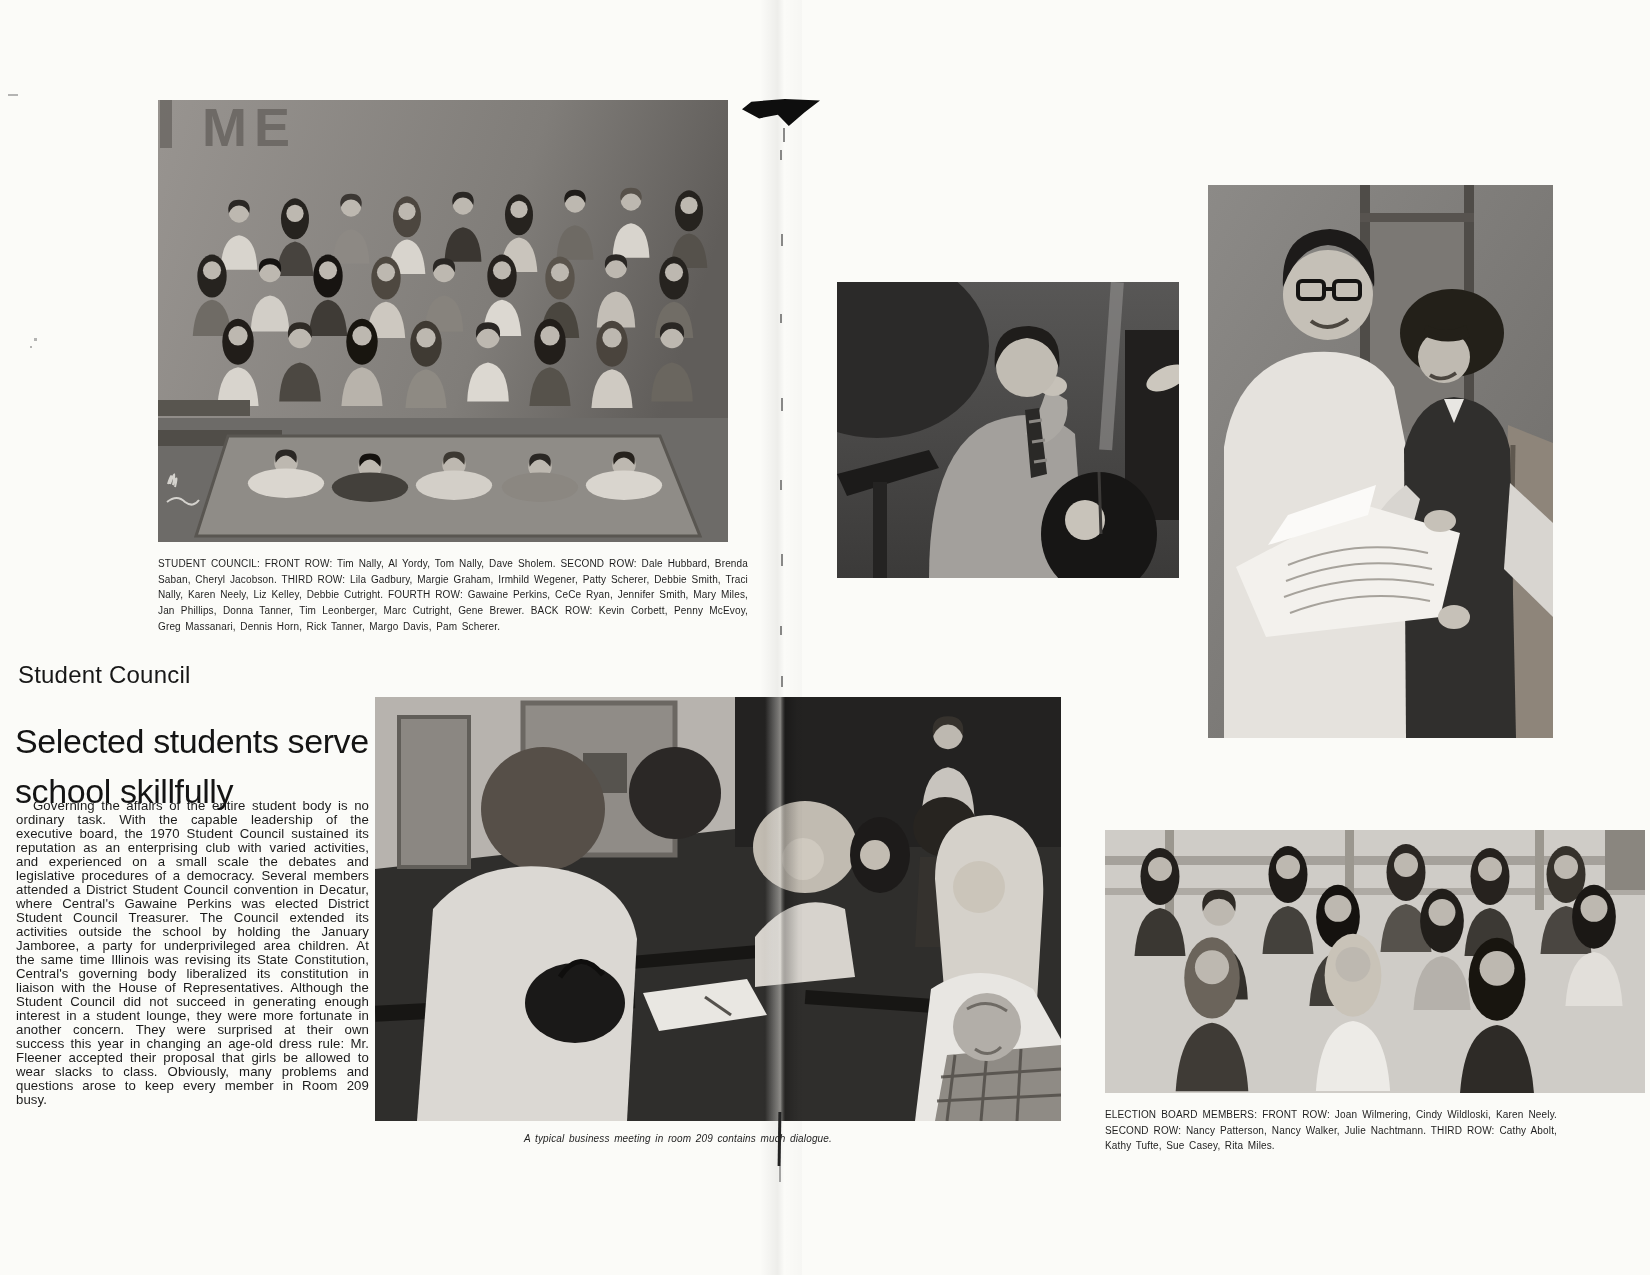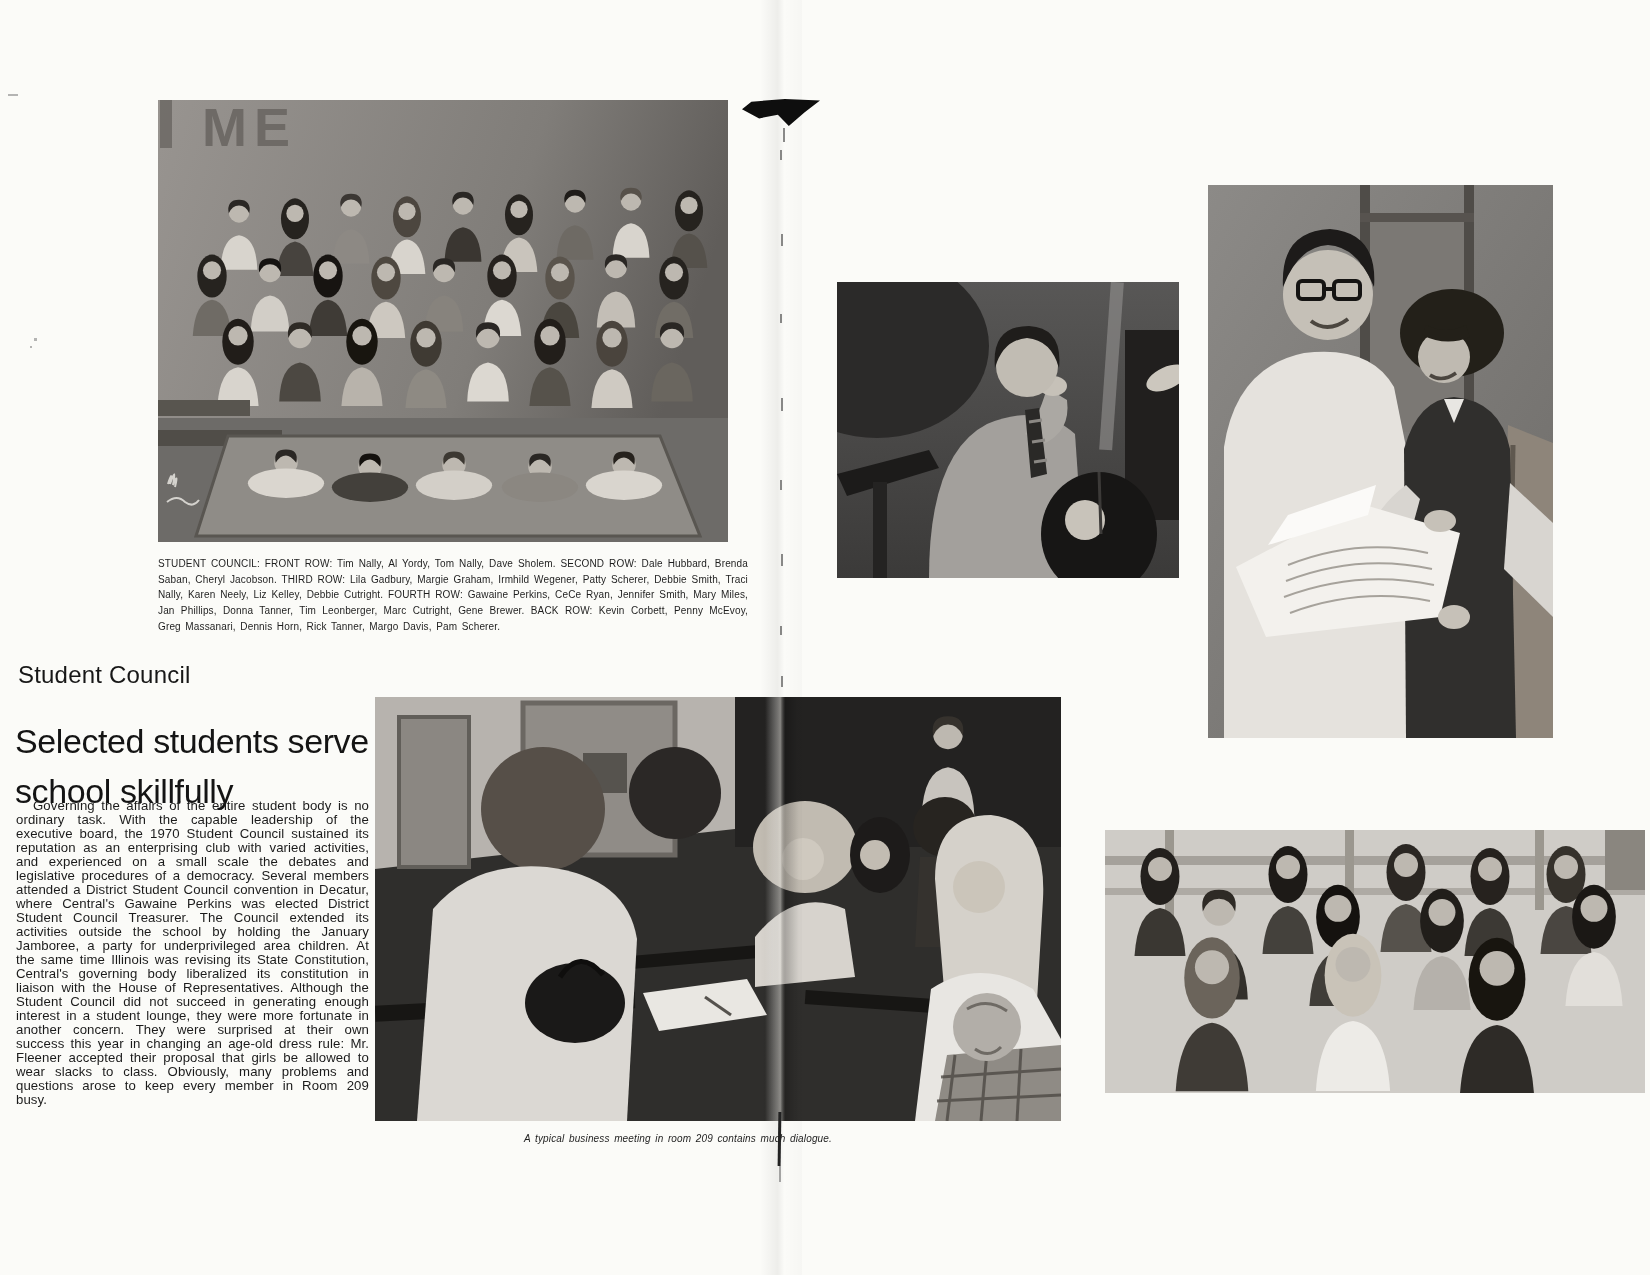--- a/index.html
+++ b/index.html
@@ -285,20 +285,21 @@
         <use href="#girl" x="300" y="52" width="74" height="128" style="--b:#b5b1ab;--h:#211e1a"></use>
         <use href="#girl" x="452" y="48" width="74" height="128" style="--b:#e2dfda;--h:#1b1815"></use>
       </g>
       <g>
         <use href="#girl" x="60" y="96" width="94" height="168" style="--b:#3f3b36;--h:#6b645b"></use>
         <use href="#girl" x="200" y="92" width="96" height="172" style="--b:#edebe7;--h:#c9c3b8"></use>
         <use href="#girl" x="344" y="96" width="96" height="172" style="--b:#2e2b27;--h:#18150f"></use>
       </g>
     </svg>
   </div>
+  <div class="caption" style="left:1105px;top:1107px;width:452px;">ELECTION BOARD MEMBERS: FRONT ROW: Joan Wilmering, Cindy Wildloski, Karen Neely. SECOND ROW: Nancy Patterson, Nancy Walker, Julie Nachtmann. THIRD ROW: Cathy Abolt, Kathy Tufte, Sue Casey, Rita Miles.</div>
 
   <div class="fold-shadow"></div>
   <div class="ink-blot"></div>
   <div class="fold-dash" style="left:783px;top:128px;height:14px;"></div>
   <div class="fold-dash" style="left:780px;top:150px;height:10px;"></div>
   <div class="fold-dash" style="left:781px;top:234px;height:12px;"></div>
   <div class="fold-dash" style="left:780px;top:314px;height:9px;"></div>
   <div class="fold-dash" style="left:781px;top:398px;height:13px;"></div>
   <div class="fold-dash" style="left:780px;top:480px;height:10px;"></div>
   <div class="fold-dash" style="left:781px;top:554px;height:12px;"></div>

